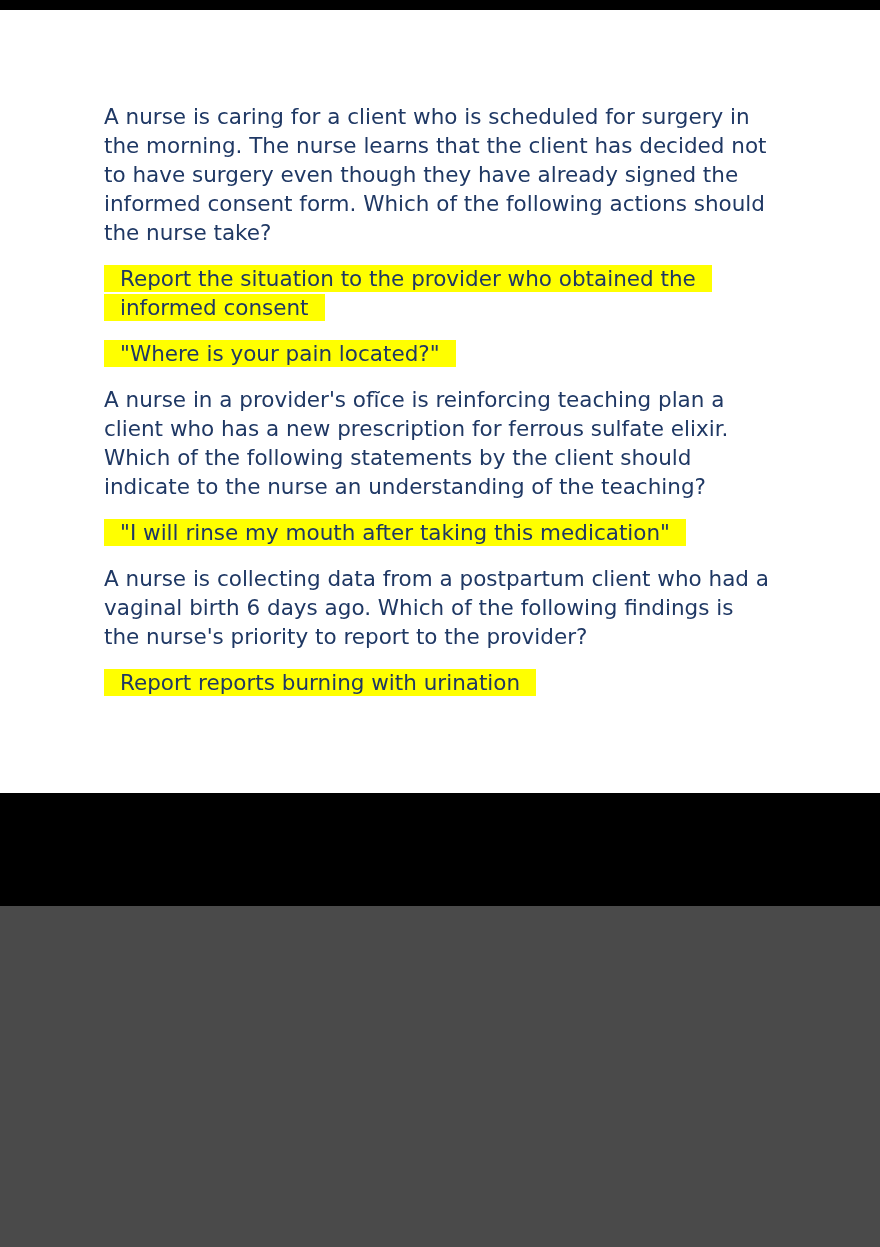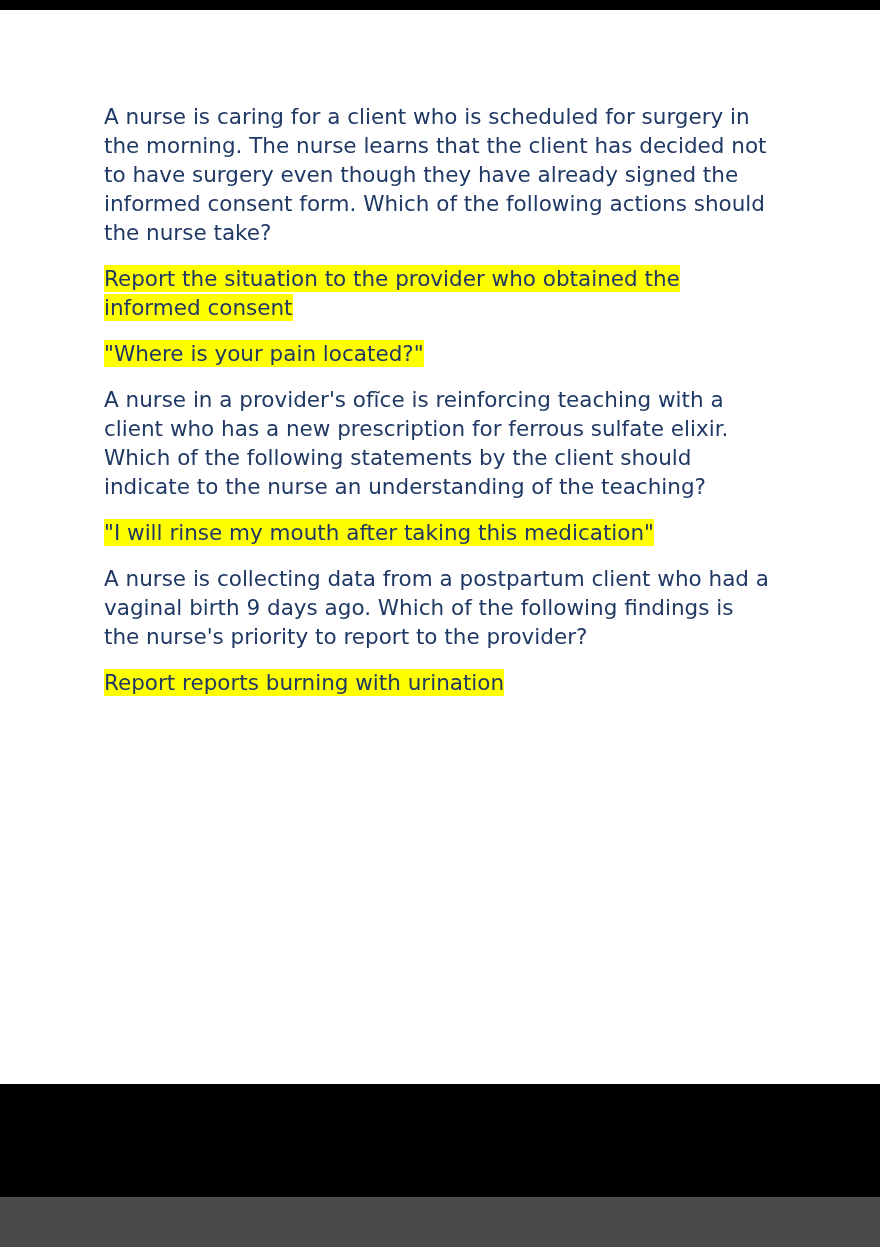--- a/index.html
+++ b/index.html
@@ -1,19 +1,19 @@
 <!DOCTYPE html>
 <html><head>
 <meta charset="utf-8">
 <style>
   * { margin: 0; padding: 0; box-sizing: border-box; }
   html, body { background: #4a4a4a; }
   .screen {
     width: 880px;
-    height: 1197px;
+    height: 906px;
     margin: 0 auto;
     background: #ffffff;
     display: flex;
     flex-direction: column;
     overflow: hidden;
     font-family: "DejaVu Sans", "Liberation Sans", sans-serif;
   }
   .top-bar {
     height: 10px;
     width: 100%;
@@ -38,46 +38,46 @@
     line-height: 29px;
     margin: 0 0 17px 0;
     color: #1f3864;
   }
   .question {
     color: #1f3864;
   }
   .answer .hl {
     background: #ffff00;
     color: #1f3864;
-    padding: 1px 0;
+    padding: 1px 16px;
     -webkit-box-decoration-break: clone;
     box-decoration-break: clone;
   }
 </style>
 </head>
 <body>
 
 <div class="screen">
   <div class="top-bar"></div>
 
   <div class="doc-page">
 
     <p class="question">A nurse is caring for a client who is scheduled for surgery in the morning. The nurse learns that the client has decided not to have surgery even though they have already signed the informed consent form. Which of the following actions should the nurse take?</p>
 
     <p class="answer"><span class="hl">Report the situation to the provider who obtained the informed consent</span></p>
 
 
     <p class="answer"><span class="hl">"Where is your pain located?"</span></p>
 
-    <p class="question">A nurse in a provider's ofĩce is reinforcing teaching with a client who has a new prescription for ferrous sulfate elixir. Which of the following statements by the client should indicate to the nurse an understanding of the teaching?</p>
+    <p class="question">A nurse in a provider's ofĩce is reinforcing teaching plan a client who has a new prescription for ferrous sulfate elixir. Which of the following statements by the client should indicate to the nurse an understanding of the teaching?</p>
 
     <p class="answer"><span class="hl">"I will rinse my mouth after taking this medication"</span></p>
 
 
 
-    <p class="question">A nurse is collecting data from a postpartum client who had a vaginal birth 9 days ago. Which of the following findings is the nurse's priority to report to the provider?</p>
+    <p class="question">A nurse is collecting data from a postpartum client who had a vaginal birth 6 days ago. Which of the following findings is the nurse's priority to report to the provider?</p>
 
     <p class="answer"><span class="hl">Report reports burning with urination</span></p>
 
   </div>
 
   <div class="bottom-bar"></div>
 </div>
 
 </body></html>

